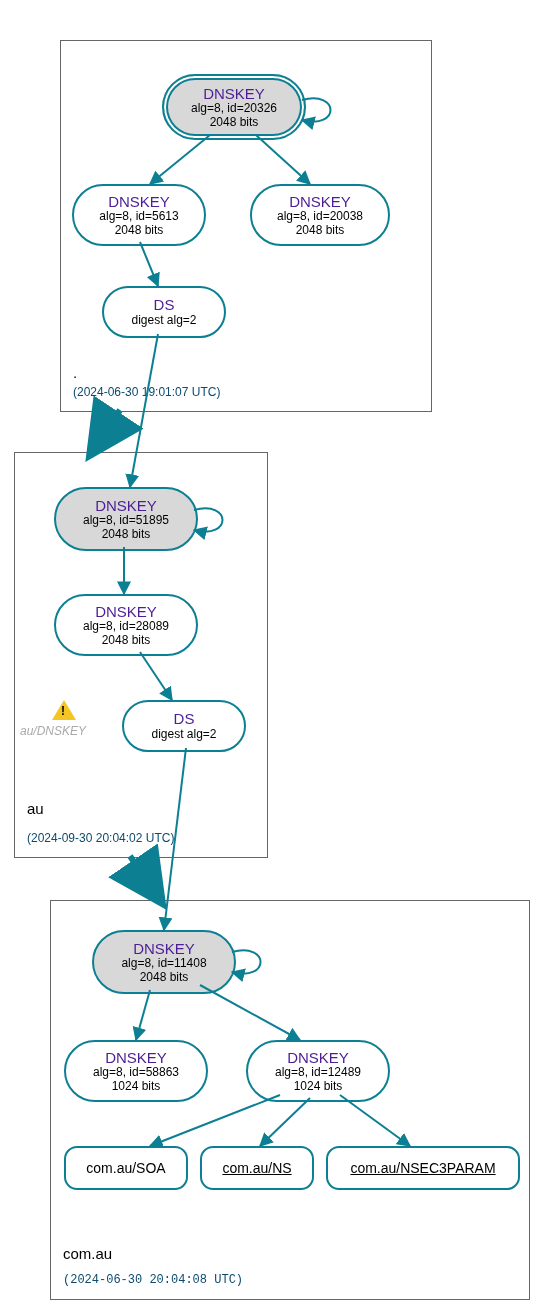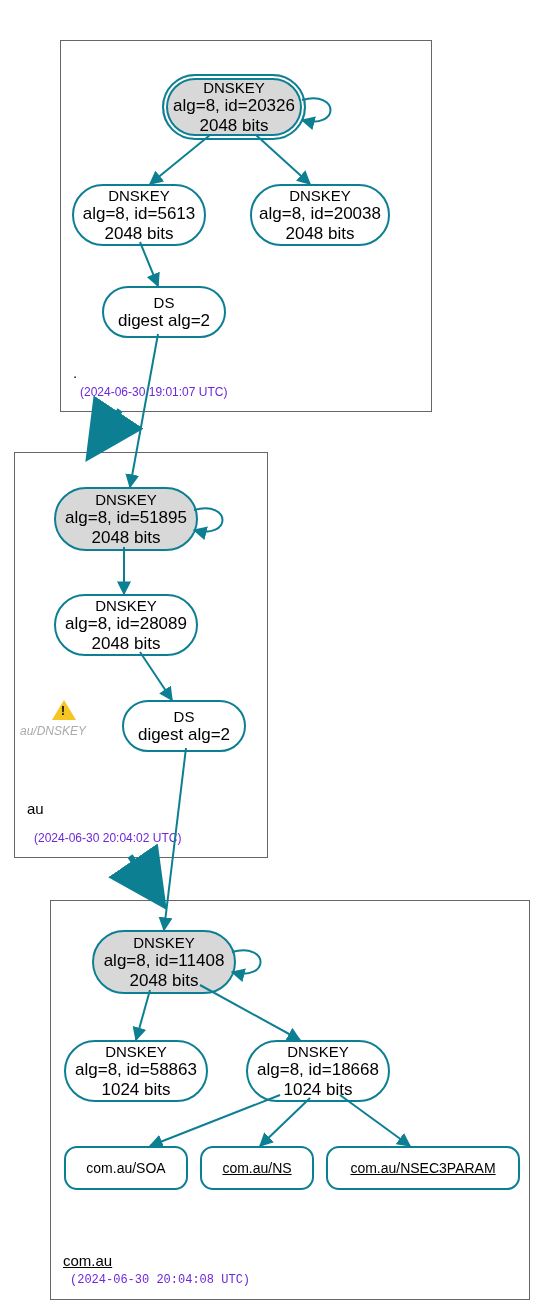--- a/index.html
+++ b/index.html
@@ -17,23 +17,23 @@
     background: #fff;
   }
   .zone-label {
     position: absolute;
     left: 12px;
     font-size: 15px;
     color: #000;
   }
   .zone-ts {
     position: absolute;
-    left: 19px;
-    font-size: 12px;
-    color: #6d28d9;
+    left: 12px;
+    font-size: 12px;
+    color: #0c4a6e;
   }
   .node {
     position: absolute;
     border: 2px solid #0d7f93;
     border-radius: 999px;
     text-align: center;
     display: flex;
     flex-direction: column;
     justify-content: center;
     line-height: 1.15;
@@ -41,24 +41,24 @@
   }
   .node.ksk {
     background: #d8d8d8;
   }
   .node.ksk.trust {
     box-shadow: 0 0 0 2px #fff inset, 0 0 0 4px #0d7f93 inset;
     border-width: 2px;
   }
   .node .title {
     font-size: 15px;
-    color: #000000;
+    color: #4c1d95;
   }
   .node .sub {
-    font-size: 17px;
+    font-size: 12px;
     color: #000;
   }
   .rrset {
     position: absolute;
     border: 2px solid #0d7f93;
     border-radius: 13px;
     text-align: center;
     display: flex;
     align-items: center;
     justify-content: center;
@@ -100,25 +100,25 @@
 </head>
 <body>
 
 <div class="zone-box" style="left:60px; top:40px; width:370px; height:370px;">
   <div class="zone-label" style="bottom:30px;">.</div>
   <div class="zone-ts" style="bottom:12px;">(2024-06-30 19:01:07 UTC)</div>
 </div>
 
 <div class="zone-box" style="left:14px; top:452px; width:252px; height:404px;">
   <div class="zone-label" style="bottom:40px;text-align:right;">au</div>
-  <div class="zone-ts" style="bottom:12px;">(2024-06-30 20:04:02 UTC)</div>
+  <div class="zone-ts" style="bottom:12px;">(2024-09-30 20:04:02 UTC)</div>
 </div>
 
 <div class="zone-box" style="left:50px; top:900px; width:478px; height:398px;">
-  <div class="zone-label" style="bottom:30px;text-decoration:underline;">com.au</div>
+  <div class="zone-label" style="bottom:37px;">com.au</div>
   <div class="zone-ts" style="bottom:12px;font-family:Liberation Mono, monospace;">(2024-06-30 20:04:08 UTC)</div>
 </div>
 
 <div class="node ksk trust" style="left:162px; top:74px; width:140px; height:62px;">
   <span class="title">DNSKEY</span>
   <span class="sub">alg=8, id=20326</span>
   <span class="sub">2048 bits</span>
 </div>
 
 <div class="node" style="left:72px; top:184px; width:130px; height:58px;">
@@ -165,21 +165,21 @@
 </div>
 
 <div class="node" style="left:64px; top:1040px; width:140px; height:58px;">
   <span class="title">DNSKEY</span>
   <span class="sub">alg=8, id=58863</span>
   <span class="sub">1024 bits</span>
 </div>
 
 <div class="node" style="left:246px; top:1040px; width:140px; height:58px;">
   <span class="title">DNSKEY</span>
-  <span class="sub">alg=8, id=18668</span>
+  <span class="sub">alg=8, id=12489</span>
   <span class="sub">1024 bits</span>
 </div>
 
 <div class="rrset" style="left:64px; top:1146px; width:120px;">
   <span>com.au/SOA</span>
 </div>
 <div class="rrset" style="left:200px; top:1146px; width:110px;text-decoration:underline;">
   <span>com.au/NS</span>
 </div>
 <div class="rrset" style="left:326px; top:1146px; width:190px;text-decoration:underline;">

